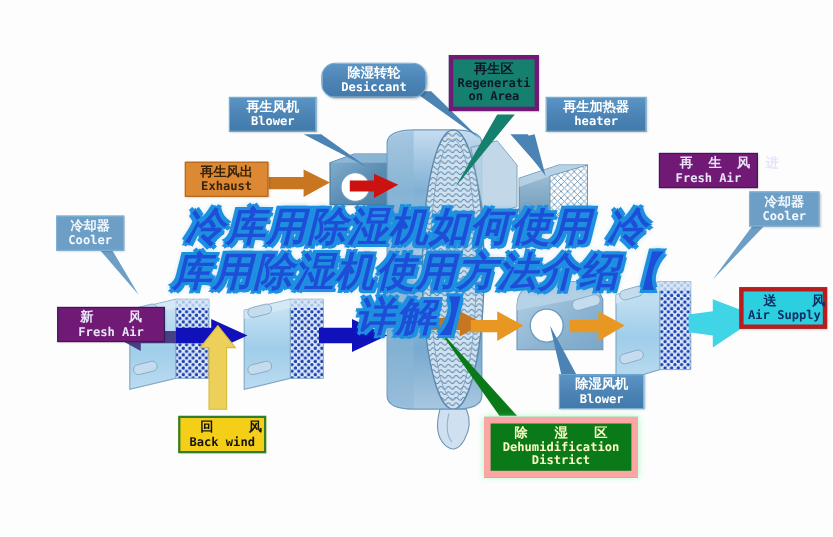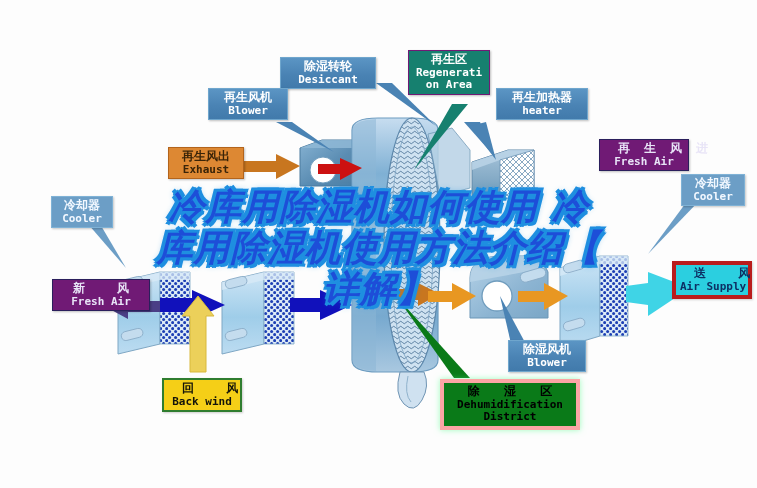--- a/index.html
+++ b/index.html
@@ -39,22 +39,22 @@
   
   .lbl-blue{
     background:linear-gradient(180deg,#5b95c4 0%,#4a83b4 55%,#417aab 100%);
     border:1px solid #6fa6cd;
     color:#ffffff;
     box-shadow:1px 1px 2px rgba(0,0,0,.25);
   }
   
   .lbl-teal{
     background:#16806f;
-    border:1px solid #701a75;
-    color:#ffffff;
+    border:4px solid #701a75;
+    color:#0f172a;
     box-shadow:1px 1px 2px rgba(0,0,0,.25);
   }
   
   .lbl-orange{
     background:#dd8833;
     border:1px solid #b3641c;
     color:#3a2408;
     box-shadow:1px 1px 2px rgba(0,0,0,.25);
   }
   
@@ -81,22 +81,22 @@
   
   .lbl-yellow{
     background:#f5cf17;
     border:2px solid #2f7d2f;
     color:#14140a;
     box-shadow:1px 1px 2px rgba(0,0,0,.2);
   }
   
   .lbl-green{
     background:#0a7a18;
-    border:4px solid #fca5a5;
-    color:#000000;
+    border:6px solid #fca5a5;
+    color:#fef9c3;
     box-shadow:0 0 6px rgba(80,255,140,.55);
   }
   .lbl-green .cn{letter-spacing:10px;padding-left:10px;}
   .lbl-purple .cn,.lbl-yellow .cn,.lbl-cyan .cn{letter-spacing:14px;padding-left:14px;}
 
   
   #title{
     position:absolute;
     left:0;right:0;top:186px;
     z-index:40;
@@ -281,21 +281,21 @@
 
       <path d="M512 348 L528 348 L500 296 Z" fill="#4a83b4"></path>
     </g>
 
     <path d="M452 104 L468 104 L414 170 Z" fill="#16806f"></path>
 
     <path d="M454 378 L470 378 L396 296 Z" fill="#0a7a18"></path>
   </svg>
   </div>
 
-  <div class="label lbl-blue" style="left:280px;top:57px;width:96px;">
+  <div class="label lbl-blue" style="left:292px;top:57px;width:96px;border-radius:13px;">
     <span class="cn">除湿转轮</span>
     <span class="en">Desiccant</span>
   </div>
 
   <div class="label lbl-blue" style="left:208px;top:88px;width:80px;">
     <span class="cn">再生风机</span>
     <span class="en">Blower</span>
   </div>
 
   <div class="label lbl-teal" style="left:408px;top:50px;width:82px;">

